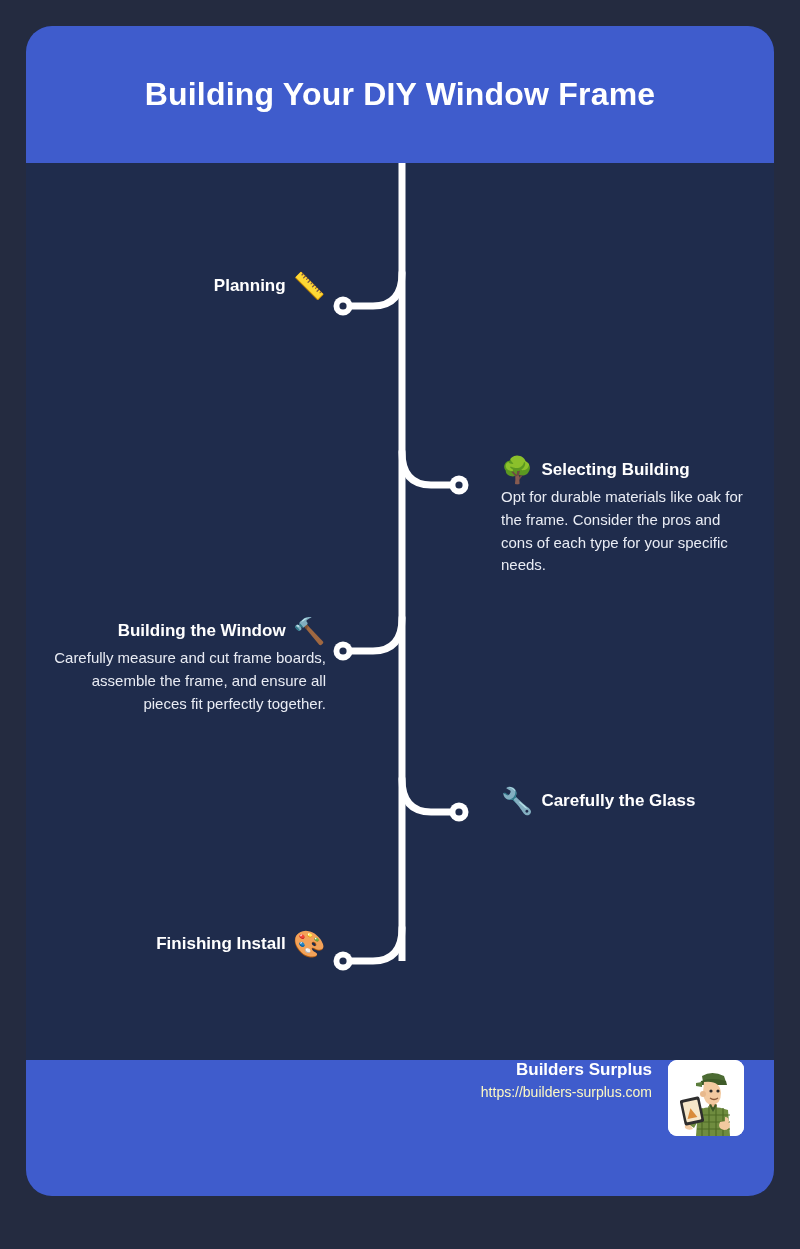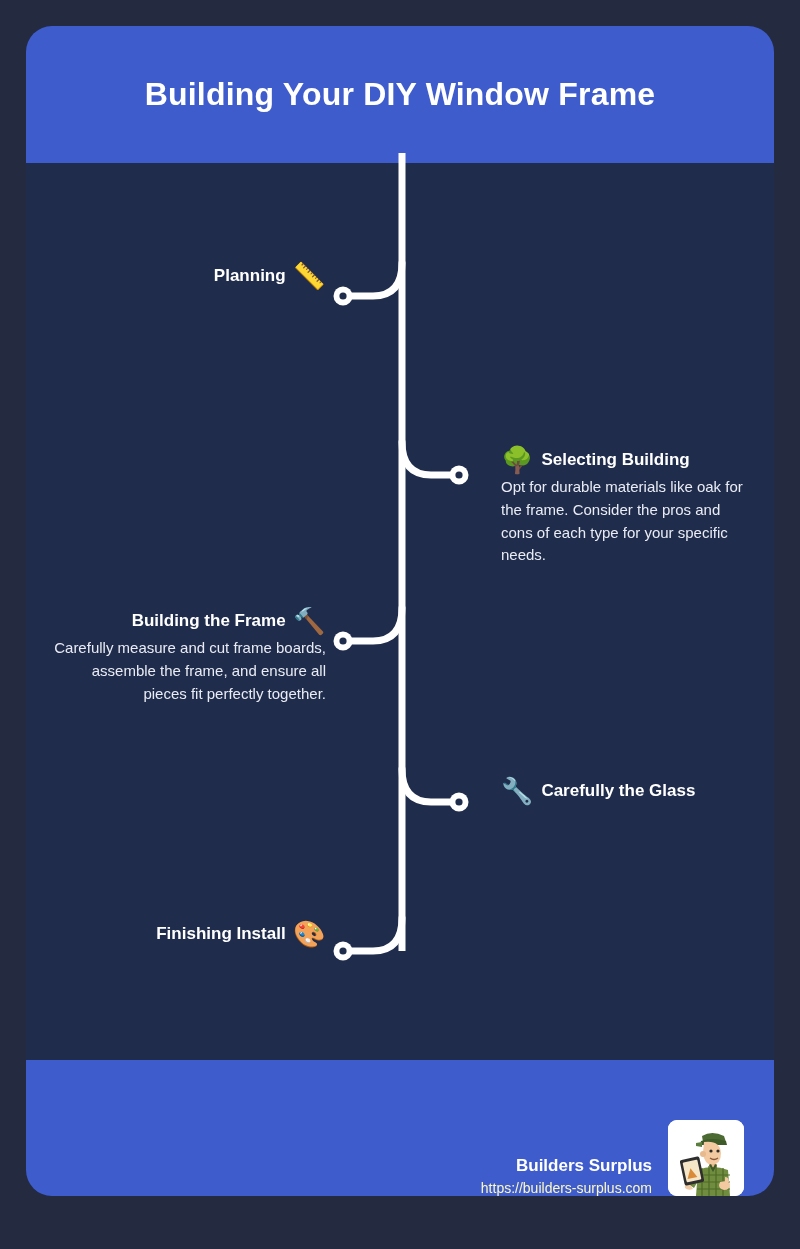--- a/index.html
+++ b/index.html
@@ -43,21 +43,21 @@
     font-weight: bold;
     letter-spacing: 0.2px;
     text-align: center;
     padding: 0 30px;
   }
 
   
   .body-area {
     position: absolute;
     left: 0;
-    top: 127px;
+    top: 137px;
     width: 748px;
     height: 897px;
   }
   .timeline-svg {
     position: absolute;
     left: 0;
     top: 0;
     width: 748px;
     height: 897px;
   }
@@ -113,21 +113,21 @@
   
   .footer {
     position: absolute;
     left: 0;
     top: 1034px;
     width: 748px;
     height: 136px;
     background: #3f5ccc;
     border-radius: 0 0 26px 26px;
     display: flex;
-    align-items: flex-end;
+    align-items: flex-start;
     justify-content: flex-end;
     padding-right: 30px;
     box-sizing: border-box;
     gap: 16px;
   }
   .footer-text {
     text-align: right;
   }
   .footer-brand {
     color: #ffffff;
@@ -197,21 +197,21 @@
     <div class="step right step-2">
       <div class="step-head">
         <span class="step-icon">🌳</span>
         <span class="step-title">Selecting Building</span>
       </div>
       <div class="step-desc">Opt for durable materials like oak for the frame. Consider the pros and cons of each type for your specific needs.</div>
     </div>
 
     <div class="step left step-3">
       <div class="step-head">
-        <span class="step-title">Building the Frame</span>
+        <span class="step-title">Building the Window</span>
         <span class="step-icon">🔨</span>
       </div>
       <div class="step-desc">Carefully measure and cut frame boards, assemble the frame, and ensure all pieces fit perfectly together.</div>
     </div>
 
     <div class="step right step-4">
       <div class="step-head">
         <span class="step-icon">🔧</span>
         <span class="step-title">Carefully the Glass</span>
       </div>

